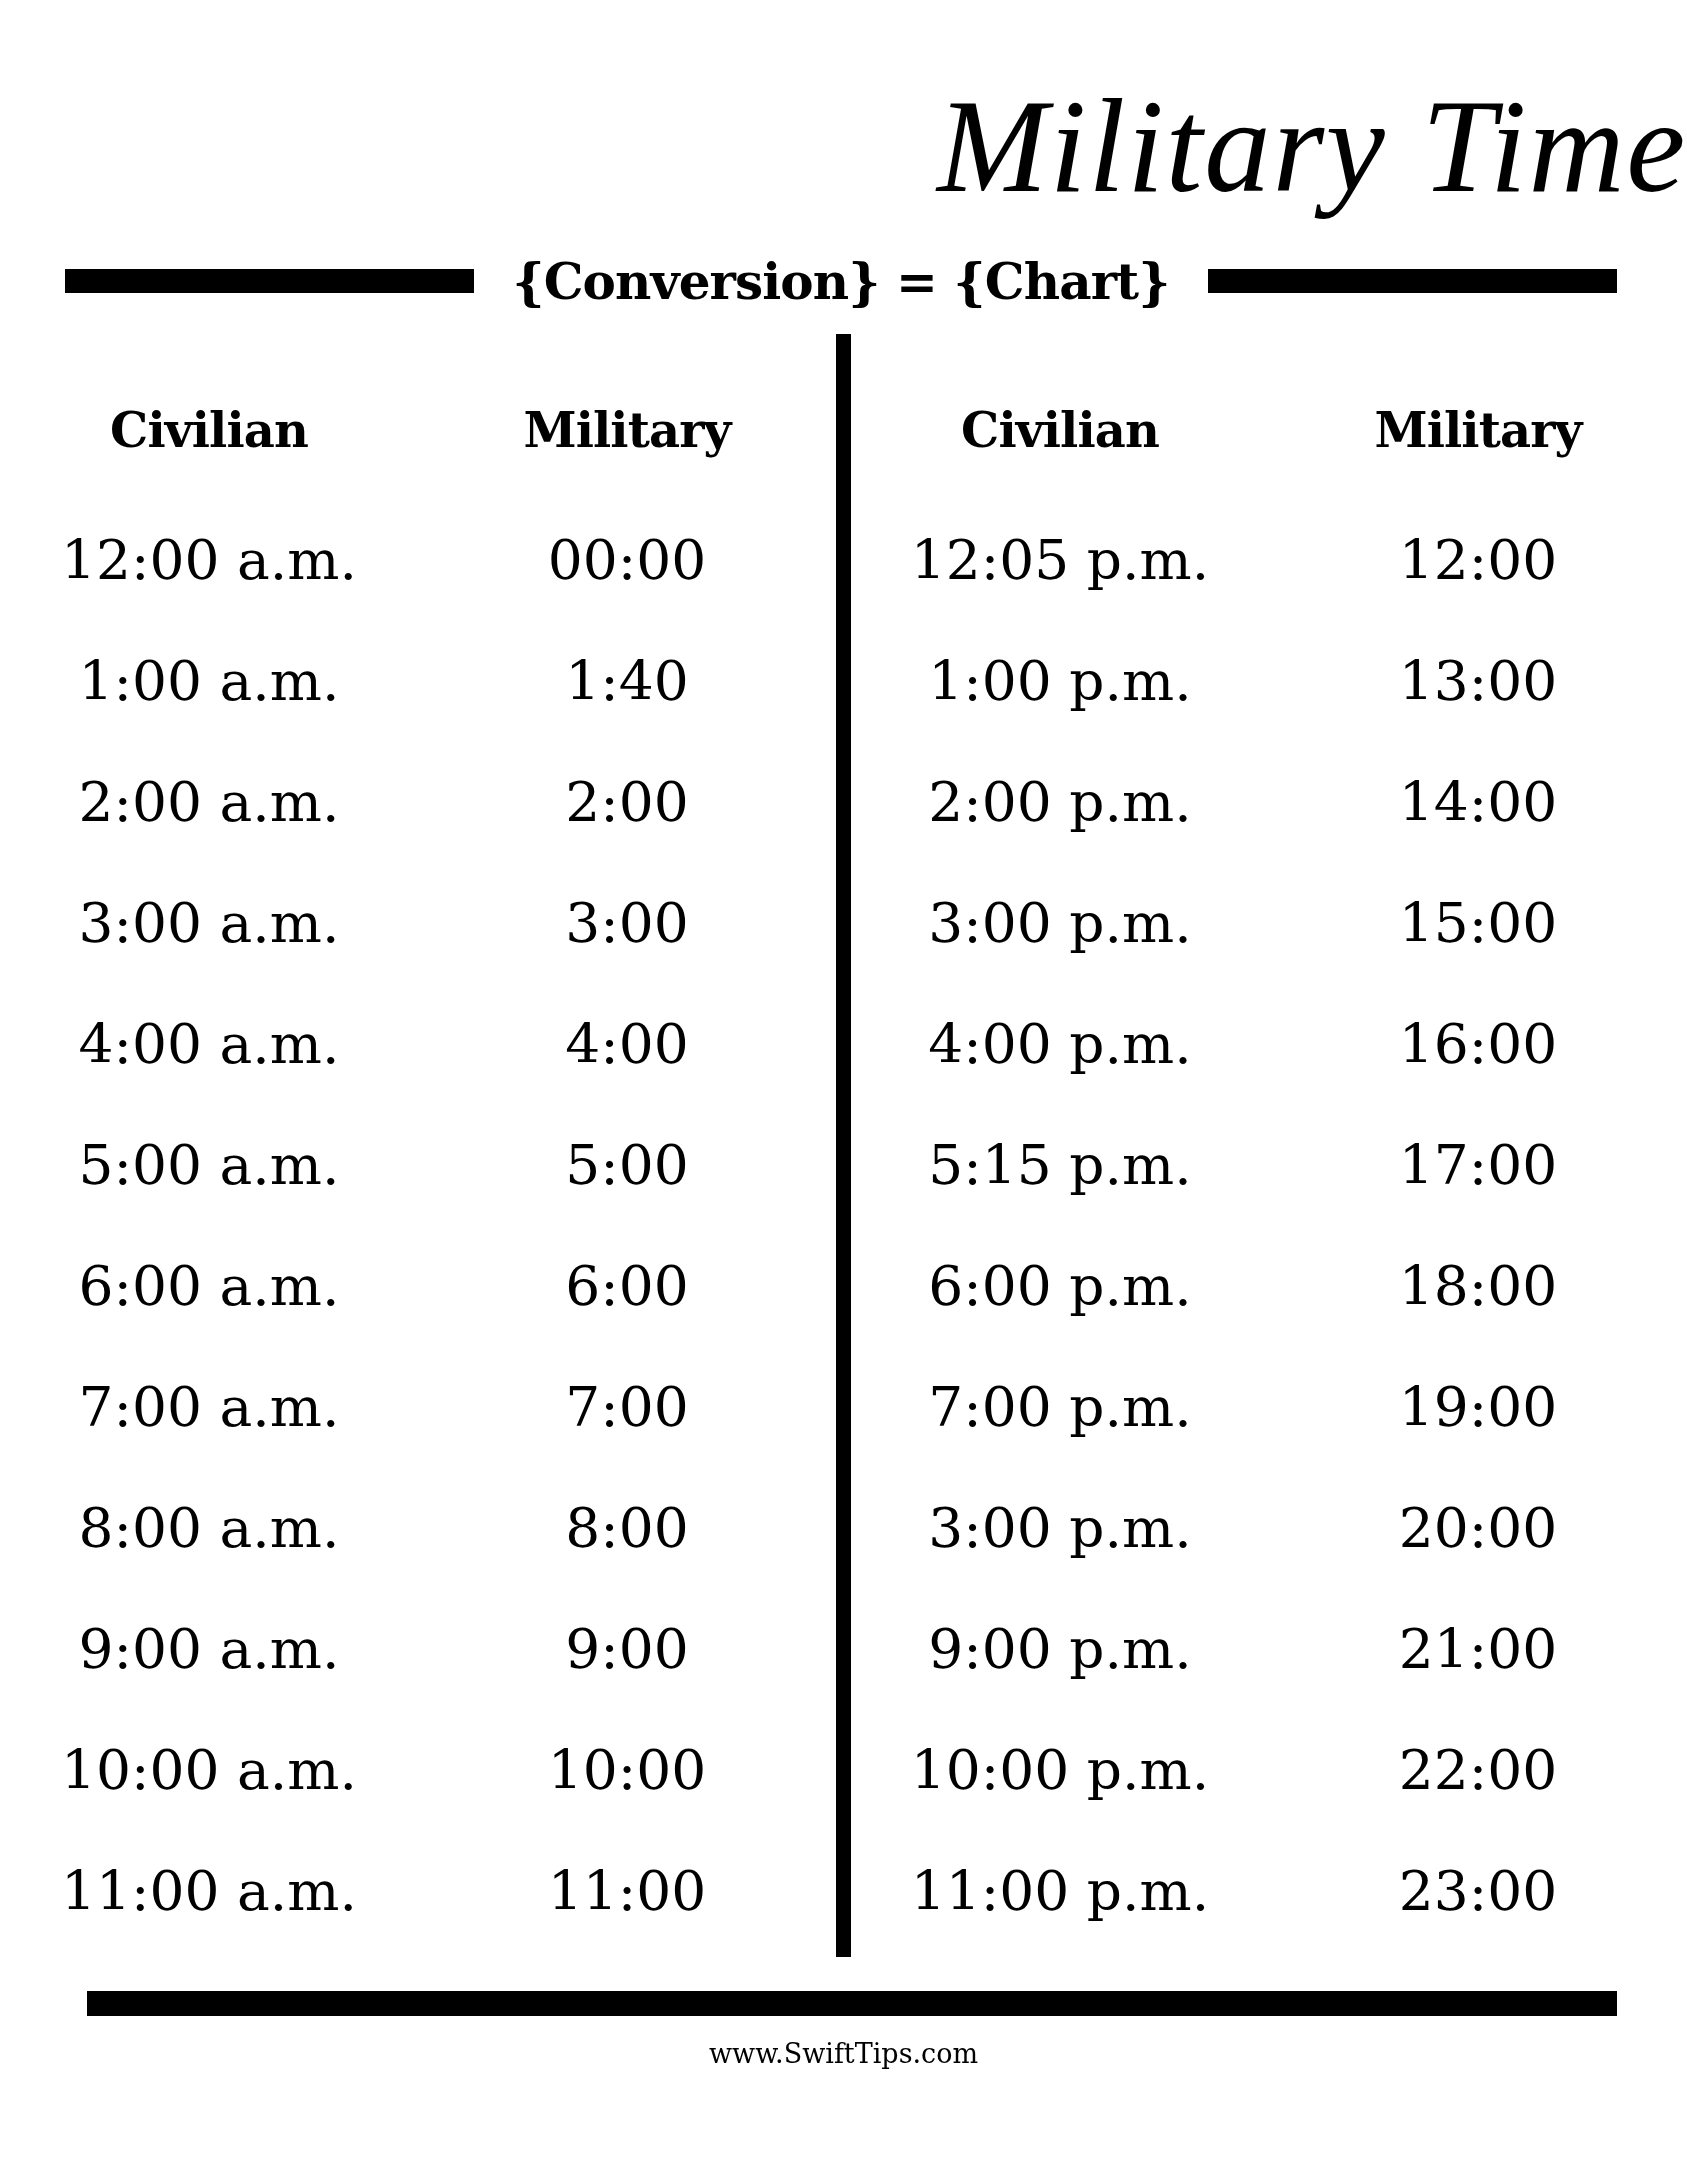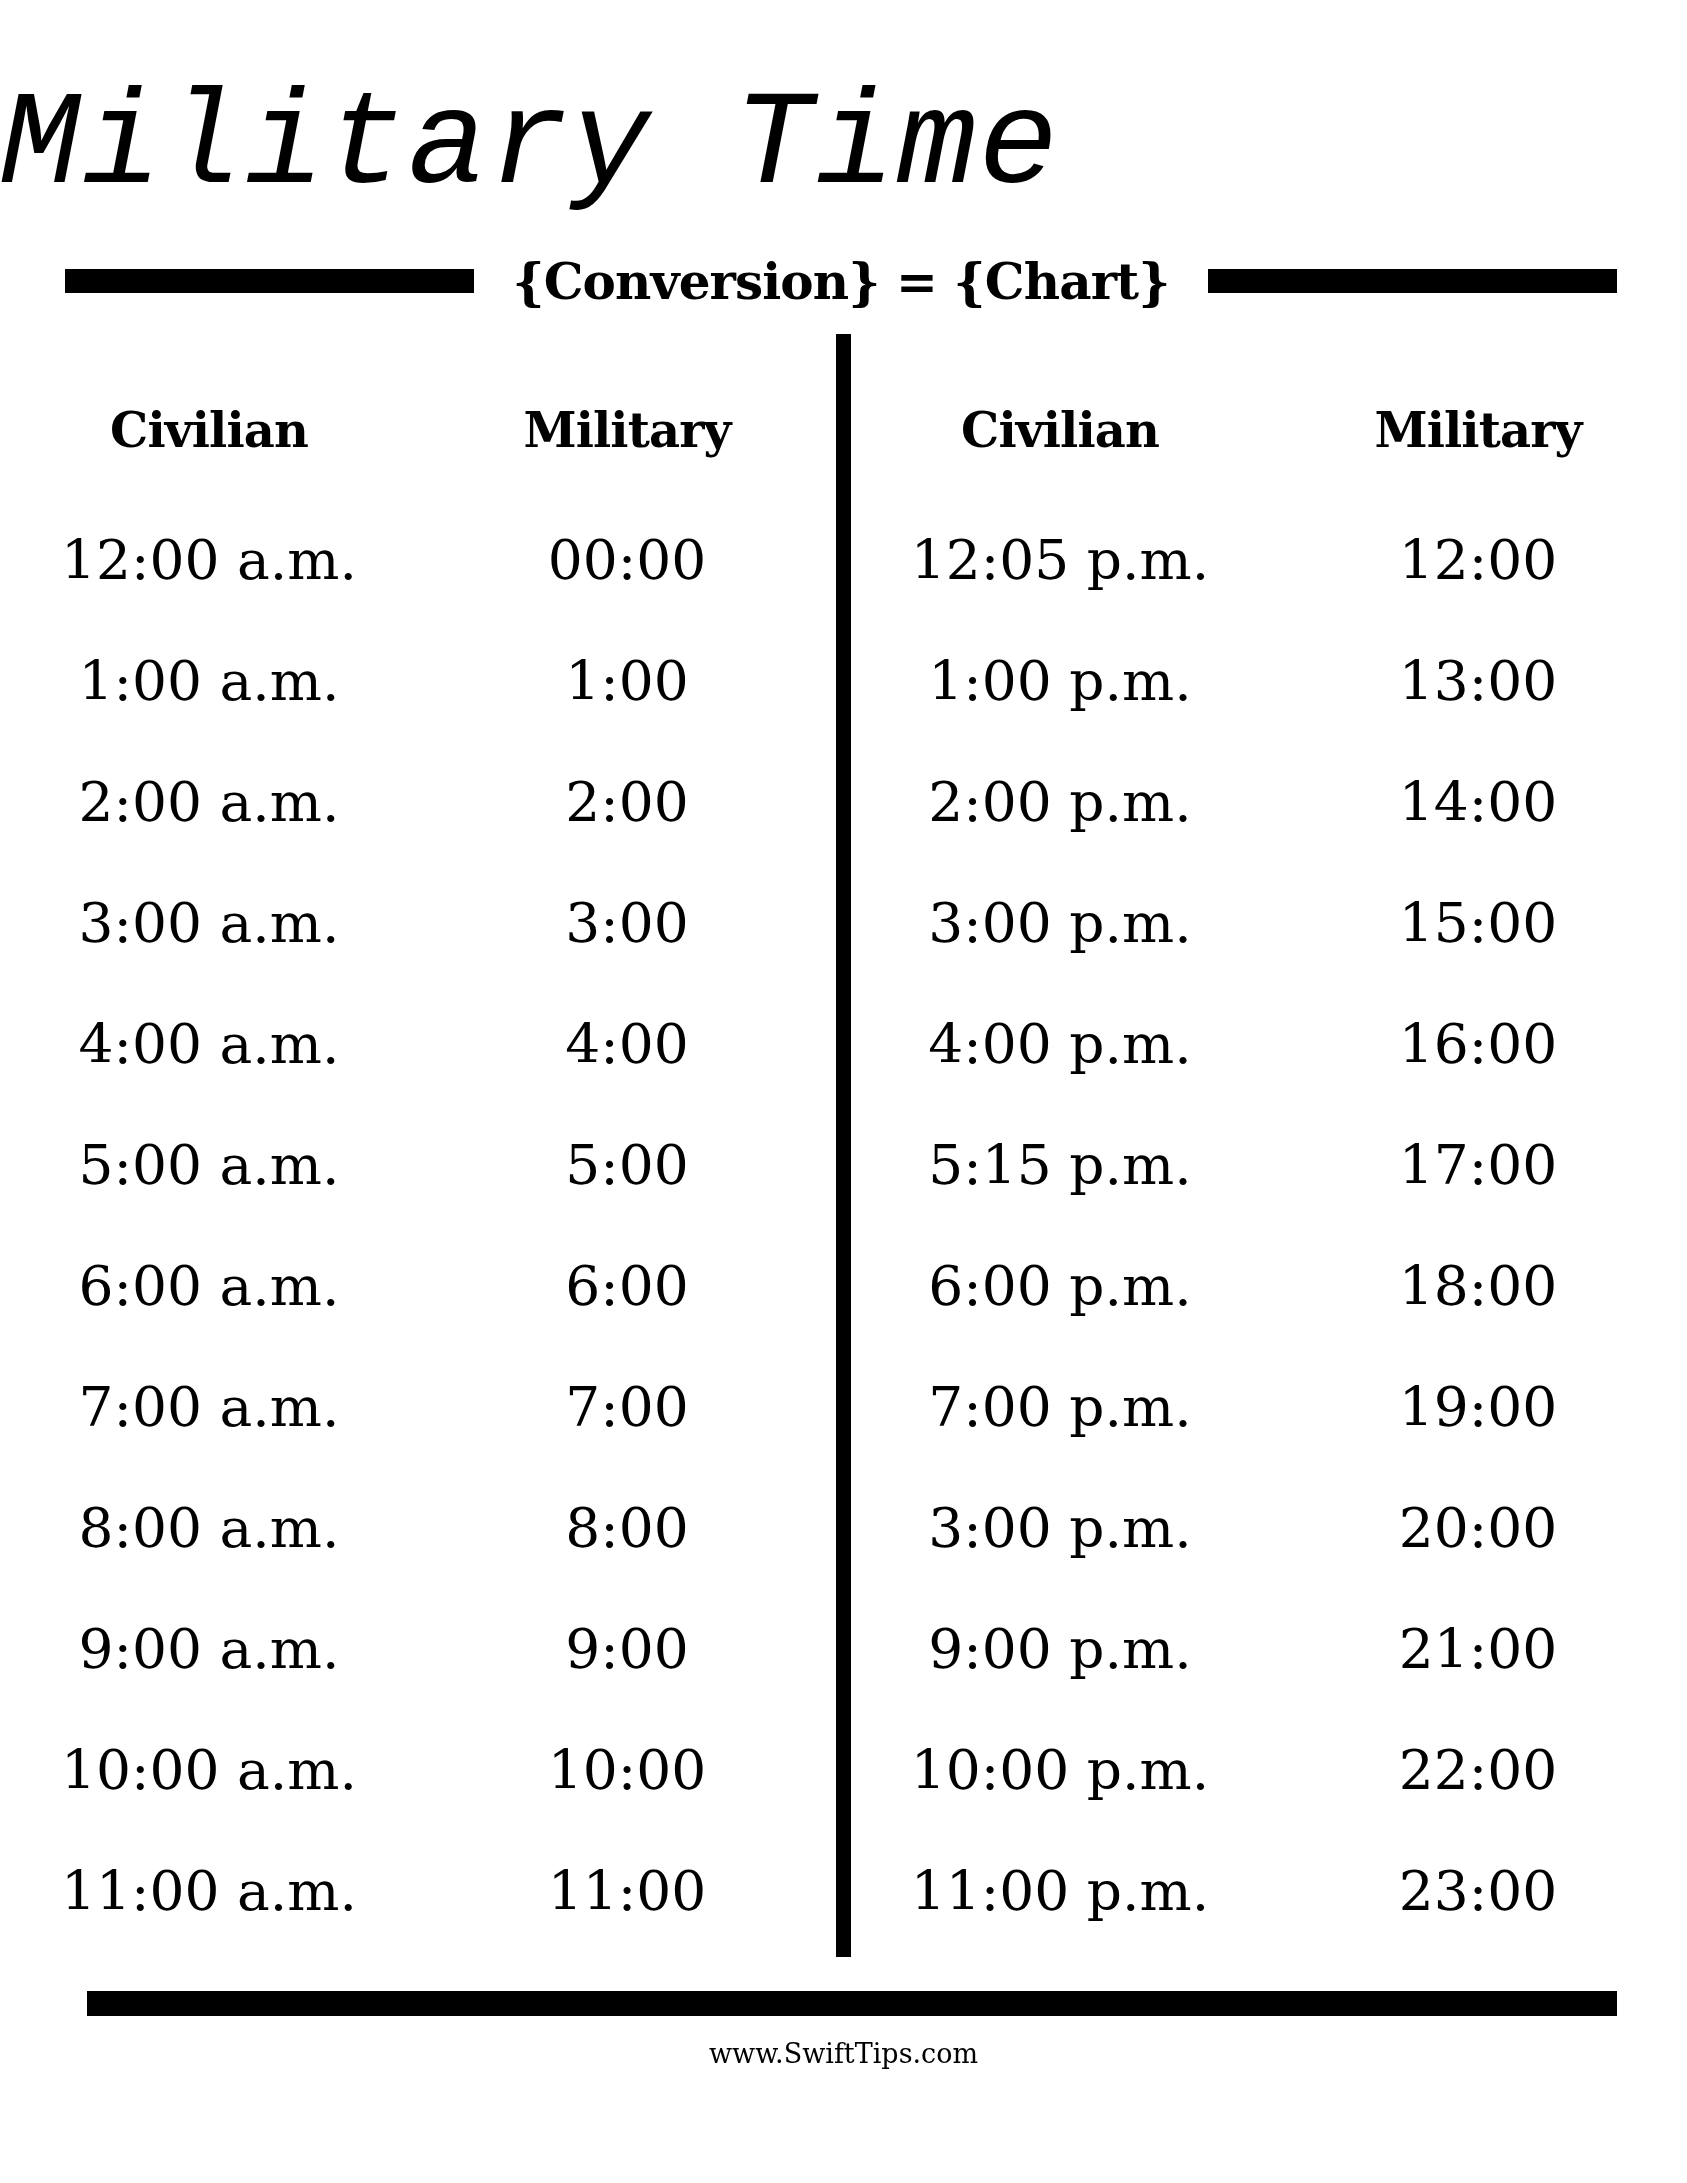--- a/index.html
+++ b/index.html
@@ -11,28 +11,29 @@
     position: relative;
     width: 1687px;
     height: 2184px;
     background: #ffffff;
     color: #000000;
     font-family: "DejaVu Serif", serif;
     overflow: hidden;
   }
   
   .title {
-    text-align: left;
+    text-align: right;
     font-size: 133px;
     line-height: 1.05;
     margin-top: 77px;
-    font-family: Liberation Mono, monospace;
+    font-family: Liberation Serif, serif;
     font-style: italic;
     letter-spacing: 1.7px;
     font-weight: 500;
+    margin-left: 24px;
   }
   
   .subtitle-row {
     display: flex;
     align-items: center;
     margin: 35px 70px 0 65px;
   }
   .hbar {
     flex: 1;
     height: 23.6px;
@@ -106,21 +107,21 @@
 
   <div class="content">
 
     <section class="half">
       <div class="th">Civilian</div>
       <div class="th">Military</div>
 
       <div class="td">12:00 a.m.</div>
       <div class="td">00:00</div>
       <div class="td">1:00 a.m.</div>
-      <div class="td">1:00</div>
+      <div class="td">1:40</div>
       <div class="td">2:00 a.m.</div>
       <div class="td">2:00</div>
       <div class="td">3:00 a.m.</div>
       <div class="td">3:00</div>
       <div class="td">4:00 a.m.</div>
       <div class="td">4:00</div>
       <div class="td">5:00 a.m.</div>
       <div class="td">5:00</div>
       <div class="td">6:00 a.m.</div>
       <div class="td">6:00</div>

